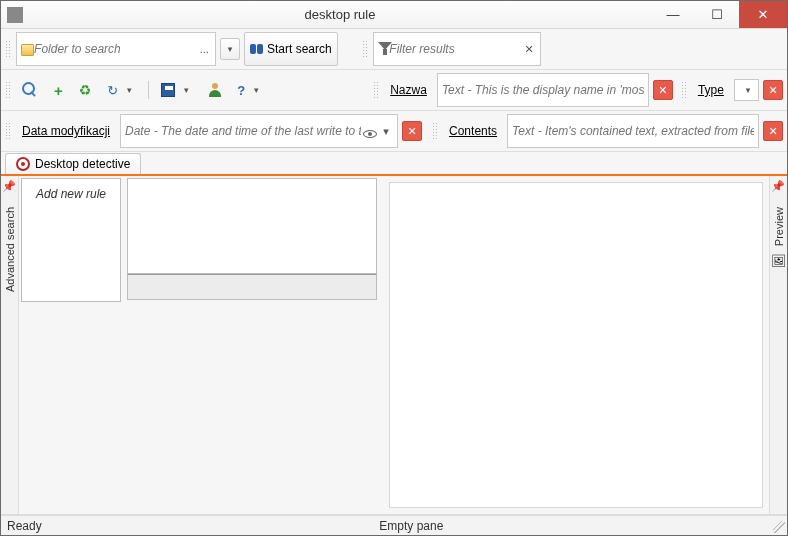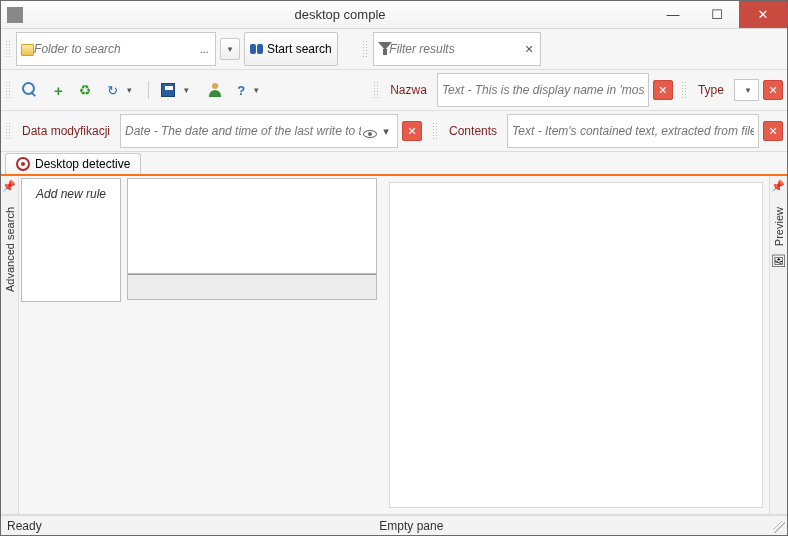--- a/index.html
+++ b/index.html
@@ -13,21 +13,21 @@
   .win-btn.close { background: #c94b3f; color: #fff; width: 48px; }
   
   .toolbar { display: flex; align-items: center; gap: 4px; padding: 3px 4px; background: #f6f6f6; border-bottom: 1px solid #dedede; }
   .grip { width: 6px; height: 18px; background-image: radial-gradient(#b8b8b8 1px, transparent 1px); background-size: 3px 3px; background-position: 0 0; margin-right:1px;}
   .btn { height: 22px; display: inline-flex; align-items: center; justify-content: center; padding: 16px 5px; border: 1px solid #c9c9c9; background: linear-gradient(#fff,#efefef); border-radius: 2px; cursor: pointer; gap: 4px; }
   .btn.plain { border: 1px solid transparent; background: transparent; }
   .field { height: 22px; border: 1px solid #c9c9c9; background: #fff; display: flex; align-items: center; padding: 16px 4px; }
   .field input { border: none; outline: none; width: 100%; font-style: italic; color: #666; font-size: 12px; font-family: inherit; background: transparent; }
   .field .inner-btn { width: 16px; height: 16px; display:flex; align-items:center; justify-content:center; font-size:11px; color:#555; cursor:pointer; margin-left:2px;}
   .dd-arrow { width:14px; text-align:center; color:#555; font-size:9px; cursor:pointer;}
-  .lbl { padding: 0 6px; color: #7f1d1d; white-space: nowrap; }
+  .lbl { padding: 0 6px; color: #000000; white-space: nowrap; text-decoration: underline; }
   .xbtn { width:20px; height:20px; background:#e65b4a; color:#fff; border:1px solid #c9483a; display:flex; align-items:center; justify-content:center; font-size:11px; border-radius:2px; cursor:pointer;}
   .combo { height:22px; border:1px solid #c9c9c9; background:#fff; display:flex; align-items:center; justify-content:flex-end; padding:0 3px; cursor:pointer;}
   .combo .dd-arrow{font-size:9px;}
   
   .ico { width:16px; height:16px; display:inline-block; }
   .ico-folder { background: linear-gradient(#ffe9a8,#f1c246); border:1px solid #c9a227; border-radius:1px; width:15px; height:12px; position:relative; top:1px;}
   .ico-search { position:relative;}
   .ico-search::before{content:""; position:absolute; width:9px;height:9px;border:2px solid #3a7abf;border-radius:50%; left:0; top:0;}
   .ico-search::after{content:""; position:absolute; width:2px;height:6px; background:#3a7abf; transform:rotate(-45deg); left:10px; top:9px;}
   .ico-binoc { display:flex; gap:1px; align-items:center;}
@@ -72,21 +72,21 @@
   .statusbar .sizer { position:absolute; right:2px; bottom:2px; width:12px; height:12px; background:
      linear-gradient(135deg, transparent 0 6px, #b9b9b9 6px 7px, transparent 7px 9px, #b9b9b9 9px 10px, transparent 10px);}
   .status-left{flex:0 0 auto;}
   .status-center{flex:1; text-align:center;}
 </style>
 </head>
 <body>
 
 <div class="titlebar">
   <span class="app-icon"></span>
-  <div class="title">desktop comple</div>
+  <div class="title">desktop rule</div>
   <div class="win-controls">
     <div class="win-btn">—</div>
     <div class="win-btn">☐</div>
     <div class="win-btn close">✕</div>
   </div>
 </div>
 
 <div class="toolbar">
   <div class="grip"></div>
   <div class="field" style="width:200px">

